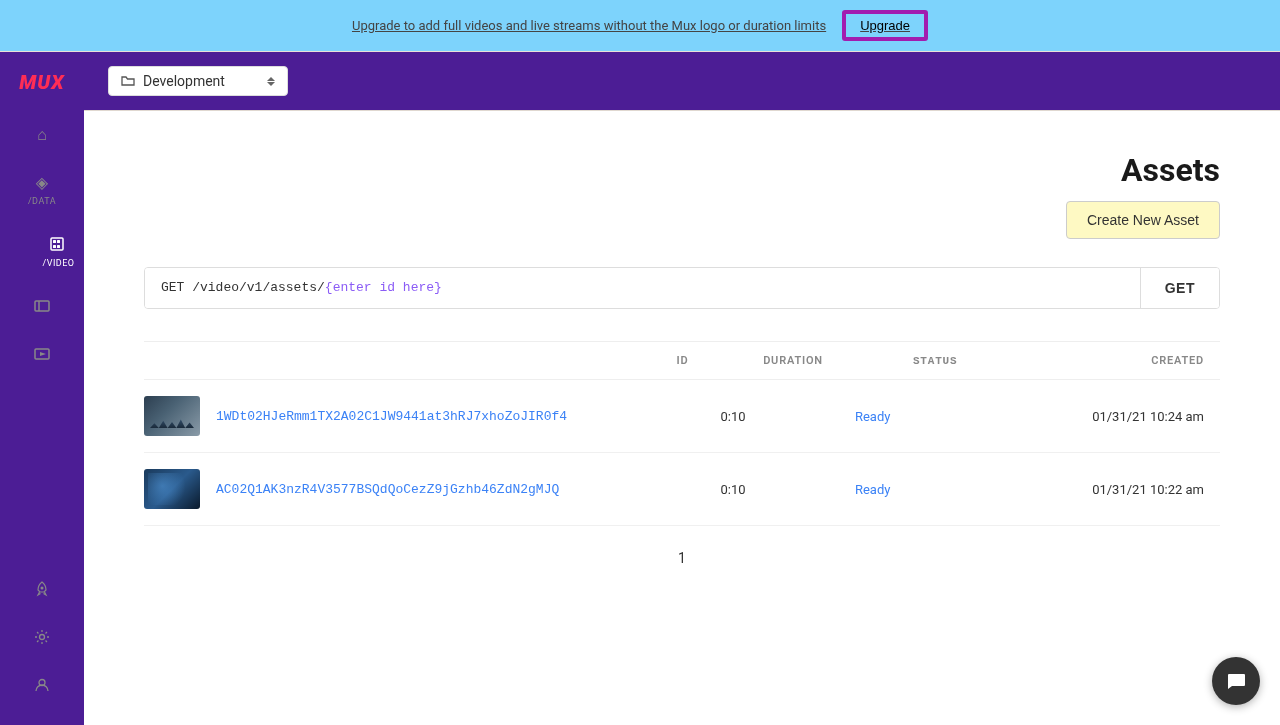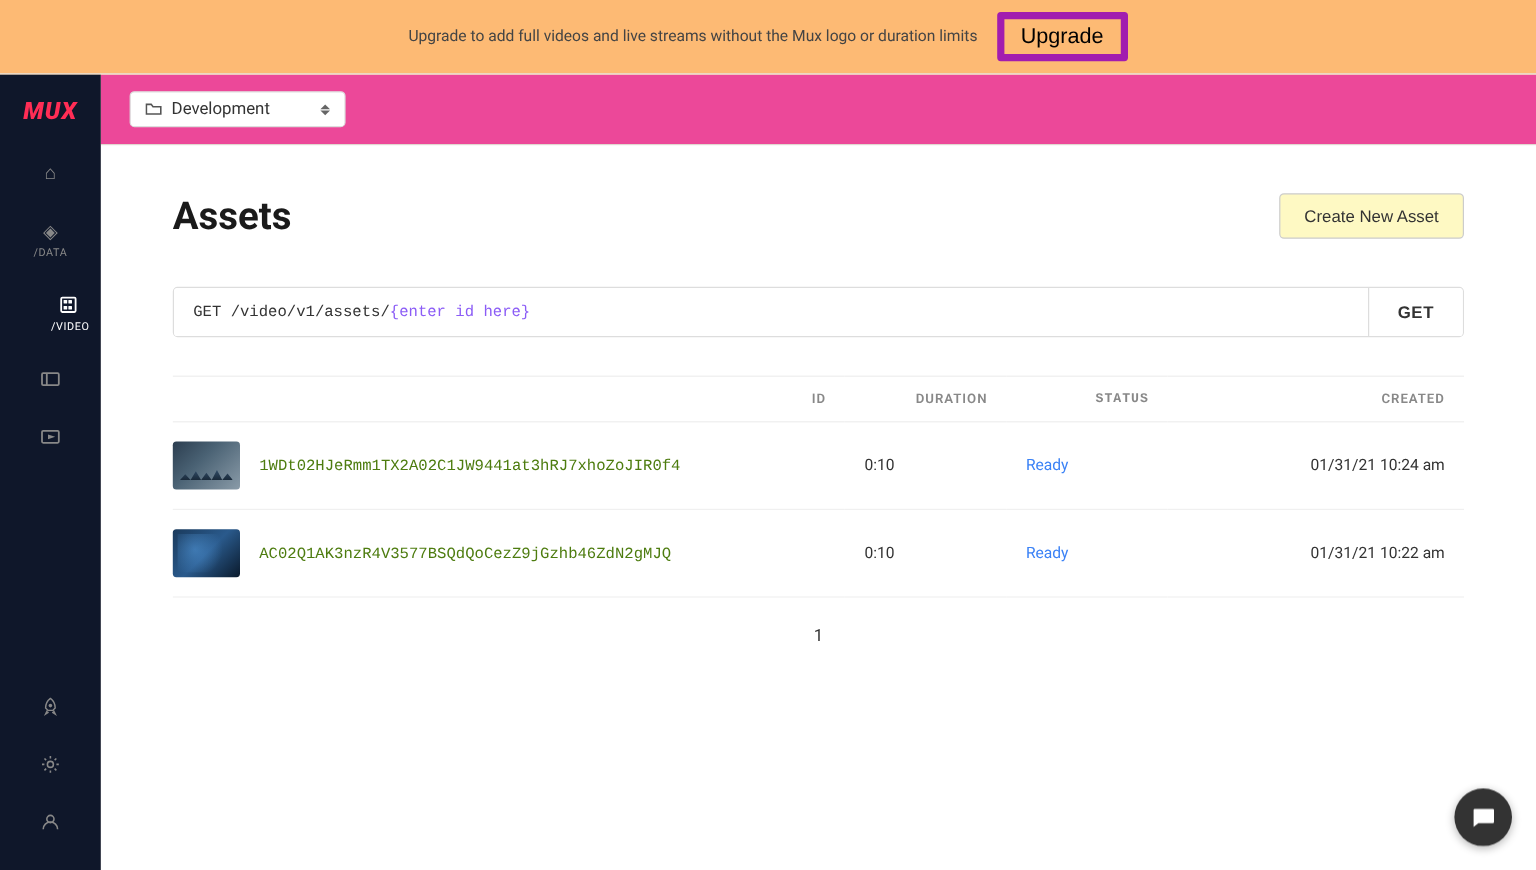--- a/index.html
+++ b/index.html
@@ -1,50 +1,51 @@
 <!DOCTYPE html>
 <html><head>
   <meta charset="utf-8">
   <style>
     * { box-sizing: border-box; margin: 0; padding: 0; }
     body { font-family: -apple-system, BlinkMacSystemFont, 'Segoe UI', Roboto, sans-serif; background: #f5f0eb; display: flex; flex-direction: column; height: 725px; width: 1280px; overflow: hidden; }
 
     
     .top-banner {
-      background: #fdba74;
+      background: #7dd3fc;
       border-bottom: 1px solid #e8e0d8;
       padding: 10px 20px;
       display: flex;
       align-items: center;
       justify-content: center;
       gap: 16px;
       font-size: 13px;
       color: #444;
       min-height: 44px;
+      text-decoration: underline;
     }
     .upgrade-btn {
-      border: 6px solid #a21caf;
+      border: 4px solid #a21caf;
       background: transparent;
       padding: 4px 14px;
-      font-size: 18px;
+      font-size: 13px;
       cursor: pointer;
       border-radius: 3px;
     }
 
     
     .app-body {
       display: flex;
       flex: 1;
       overflow: hidden;
     }
 
     
     .sidebar {
       width: 84px;
-      background: #0f172a;
+      background: #4c1d95;
       display: flex;
       flex-direction: column;
       align-items: center;
       padding: 0;
       flex-shrink: 0;
     }
     .sidebar-logo {
       color: #ff2d55;
       font-weight: 900;
       font-size: 20px;
@@ -88,21 +89,21 @@
     .sidebar-bottom {
       display: flex;
       flex-direction: column;
       align-items: center;
       width: 100%;
       padding-bottom: 16px;
     }
 
     
     .sub-nav {
-      background: #ec4899;
+      background: #4c1d95;
       border-bottom: 1px solid #e0d8d0;
       padding: 14px 24px;
       display: flex;
       align-items: flex-end;
     }
     .env-selector {
       display: flex;
       align-items: center;
       gap: 8px;
       background: #fff;
@@ -130,23 +131,24 @@
       flex-direction: column;
     }
     .main-inner {
       padding: 40px 60px 40px 60px;
       flex: 1;
     }
 
     
     .page-header {
       display: flex;
-      align-items: flex-start;
+      align-items: flex-end;
       justify-content: space-between;
       margin-bottom: 28px;
+      flex-direction: column;
     }
     .page-title {
       font-size: 32px;
       font-weight: 700;
       color: #1a1a1a;
       margin-bottom: 12px;
     }
     .api-badge {
       background: #f0ece6;
       border: 1px solid #ddd;
@@ -277,21 +279,21 @@
       position: absolute;
       top: 4px;
       left: 4px;
       right: 4px;
       bottom: 4px;
       background: radial-gradient(circle at 30% 40%, rgba(100,180,255,0.4) 0%, transparent 60%);
     }
     .asset-id {
       font-family: 'Courier New', monospace;
       font-size: 13px;
-      color: #4d7c0f;
+      color: #3b82f6;
     }
     .status-badge {
       color: #3b82f6;
       font-size: 13px;
     }
 
     
     .pagination {
       display: flex;
       justify-content: center;

